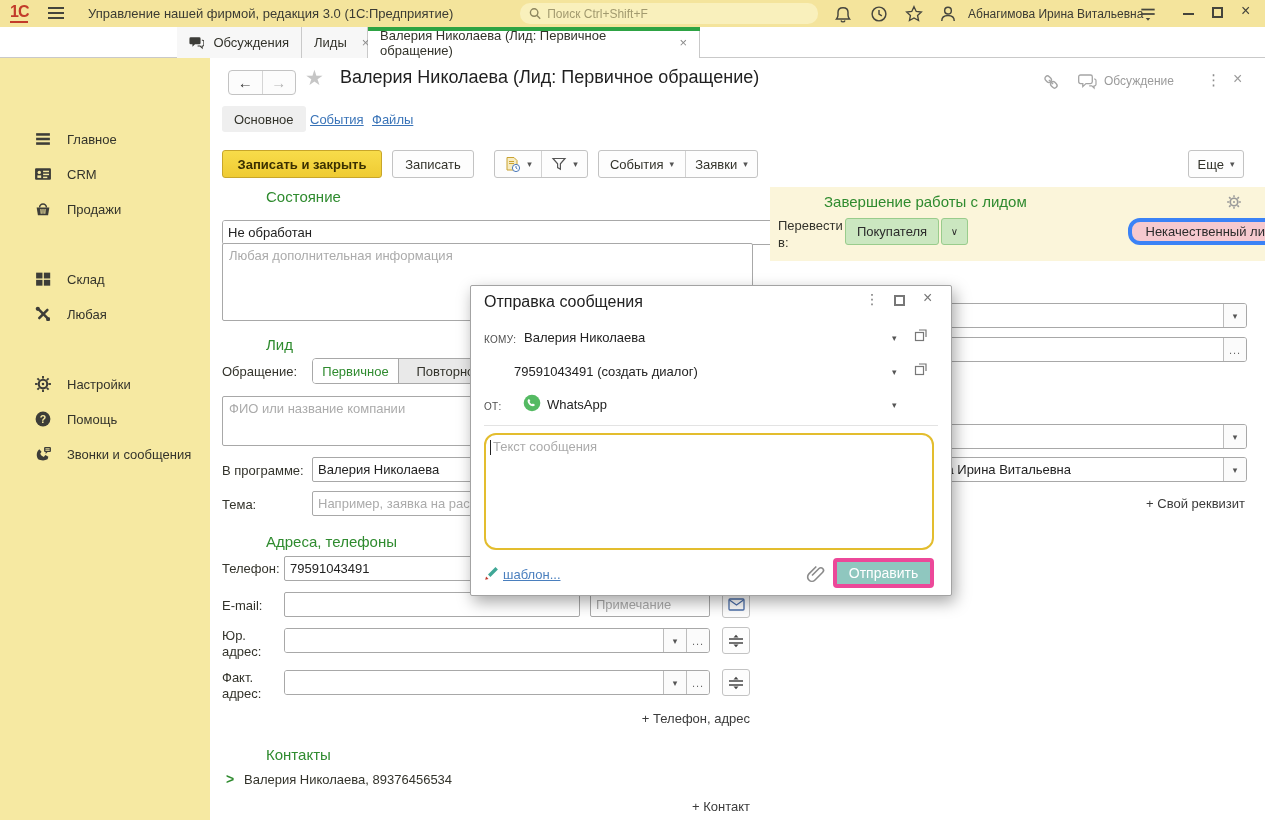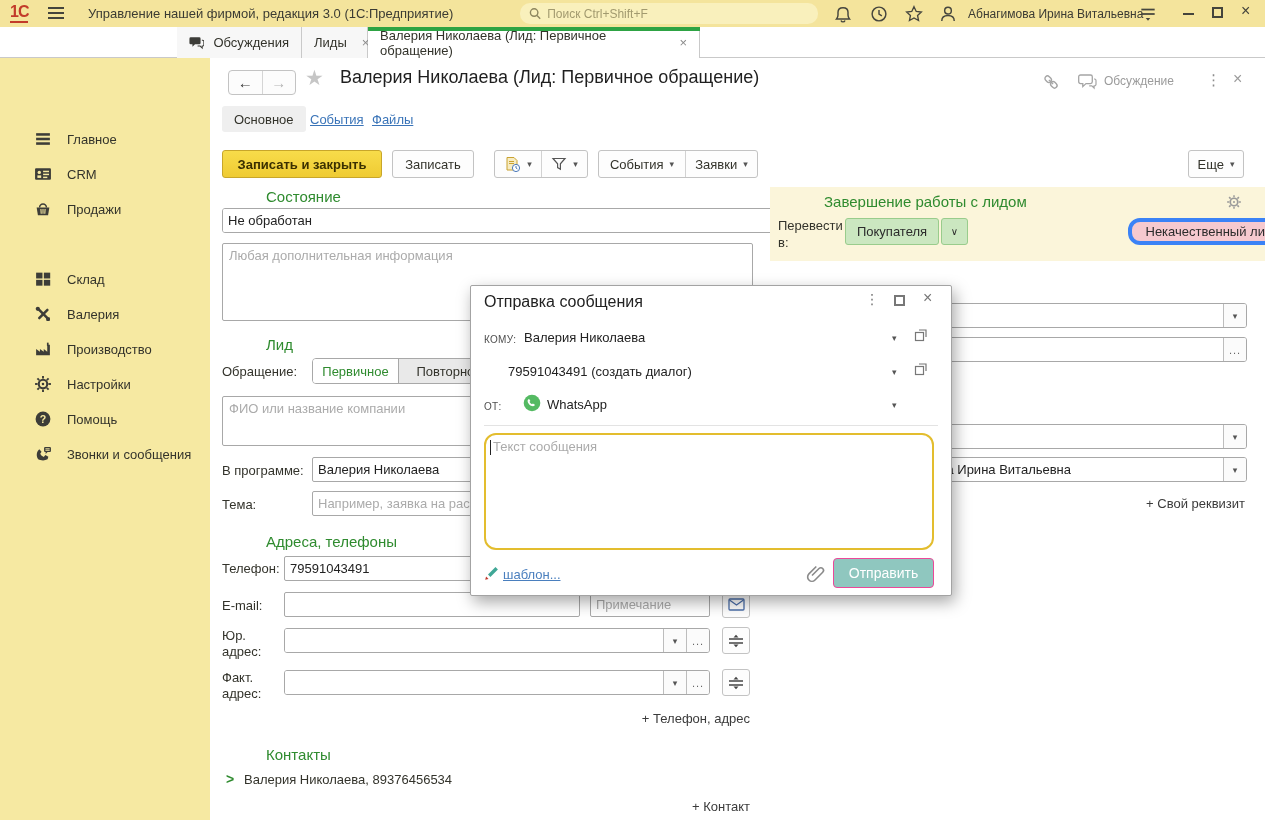--- a/index.html
+++ b/index.html
@@ -82,21 +82,21 @@
   .modal { position:absolute; left:470px; top:285px; width:482px; height:311px; background:#fff; border:1px solid #A3A3A3; border-radius:2px; box-shadow:3px 6px 16px rgba(0,0,0,.35); z-index:100; }
   .modal-title { position:absolute; left:13px; top:7px; font-size:16px; color:#222; }
   .m-ico { position:absolute; cursor:pointer; color:#777; }
   .m-lbl { position:absolute; font-size:10px; color:#4E4E4E; letter-spacing:.3px; }
   .m-val { position:absolute; font-size:13px; color:#222; cursor:default; }
   .m-dd { position:absolute; font-size:9px; color:#555; cursor:pointer; }
   .m-sep { position:absolute; left:13px; top:139px; width:454px; height:1px; background:#E3E3E3; }
   .msg-box { position:absolute; left:13px; top:147px; width:450px; height:117px; border:2px solid #E3BD2E; border-radius:12px; font-size:13px; padding:4px 7px; resize:none; color:#222; }
   .caret { position:absolute; left:19px; top:154px; width:1px; height:15px; background:#222; }
   .tmpl-link { position:absolute; left:32px; top:281px; font-size:13px; color:#4A7FBE; text-decoration:underline; cursor:pointer; }
-  .send-btn { position:absolute; left:362px; top:272px; width:101px; height:30px; background:#8FC7BF; border:1px solid #ec4899; border-radius:4px; color:#FFFFFF; font-size:14px; display:flex; align-items:center; justify-content:center; cursor:pointer; }
+  .send-btn { position:absolute; left:362px; top:272px; width:101px; height:30px; background:#8FC7BF; border:4px solid #ec4899; border-radius:4px; color:#FFFFFF; font-size:14px; display:flex; align-items:center; justify-content:center; cursor:pointer; }
 
   .contact-chev { position:absolute; left:226px; top:771px; color:#2F8B2F; font-size:14px; font-weight:bold; cursor:pointer; }
 </style>
 </head>
 <body>
 
 <div class="screen">
 
   <div class="titlebar">
     <span class="logo1c">1С</span>
@@ -197,28 +197,21 @@
         </svg>
       <span>Склад</span>
     </div>
     <div class="side-item" style="top:243px">
       <svg class="side-ico" viewBox="0 0 17 17">
           <rect x="7.6" y="2" width="2.4" height="13" rx="1" transform="rotate(45 8.8 8.5)" fill="#3D3D38"></rect>
           <rect x="7.6" y="2" width="2.4" height="13" rx="1" transform="rotate(-45 8.8 8.5)" fill="#3D3D38"></rect>
           <circle cx="3.6" cy="3.6" r="2" fill="#3D3D38"></circle>
           <rect x="11.5" y="11.5" width="3.6" height="3.6" rx="1" fill="#3D3D38"></rect>
         </svg>
-      <span>Валерия</span>
-    </div>
-    <div class="side-item" style="top:278px">
-      <svg class="side-ico" viewBox="0 0 17 17">
-          <path d="M2 14.5V8.5l3.6 2.6V8.5l3.6 2.6V8.5l3.3 2.6V4.5H15v10z" fill="#3D3D38"></path>
-          <rect x="12.2" y="2.5" width="1.6" height="3" fill="#3D3D38"></rect>
-        </svg>
-      <span>Производство</span>
+      <span>Любая</span>
     </div>
     <div class="side-item" style="top:313px">
       <svg class="side-ico" viewBox="0 0 17 17">
           <circle cx="8.5" cy="8.5" r="4" fill="none" stroke="#3D3D38" stroke-width="2"></circle>
           <circle cx="8.5" cy="8.5" r="1.2" fill="#3D3D38"></circle>
           <g stroke="#3D3D38" stroke-width="1.8">
             <line x1="8.5" y1="1" x2="8.5" y2="3.4"></line>
             <line x1="8.5" y1="13.6" x2="8.5" y2="16"></line>
             <line x1="1" y1="8.5" x2="3.4" y2="8.5"></line>
             <line x1="13.6" y1="8.5" x2="16" y2="8.5"></line>
@@ -304,21 +297,21 @@
       <span>Заявки</span>
       <span class="ddmark">▾</span>
     </span>
   </div>
   <button class="btn abs" style="left:1188px;top:150px;width:56px;height:28px">
     <span>Еще</span>
     <span class="ddmark">▾</span>
   </button>
 
   <h2 class="green-h" style="left:222px;top:188px;font-weight:normal">Состояние</h2>
-  <div class="fgroup" style="left:222px;top:208px;width:592px;height:25px">
+  <div class="fgroup" style="left:222px;top:220px;width:592px;height:25px">
     <input readonly="" value="Не обработан" style="">
     <span class="mini">▾</span>
   </div>
   <textarea class="fld" style="left: 222px; top: 243px; width: 531px; height: 78px;" placeholder="Любая дополнительная информация"></textarea>
 
   <h2 class="green-h" style="left:222px;top:336px;font-weight:normal">Лид</h2>
   <span class="lbl" style="left:222px;top:364px">Обращение:</span>
   <div class="toggle">
     <span class="opt on">Первичное</span>
     <span class="opt off">Повторное</span>
@@ -427,21 +420,21 @@
     <span class="m-ico" style="left:452px;top:3px;font-size:16px">×</span>
 
     <span class="m-lbl" style="left:13px;top:48px">КОМУ:</span>
     <span class="m-val" style="left:53px;top:44px">Валерия Николаева</span>
     <span class="m-dd" style="left:421px;top:47px">▾</span>
     <svg class="abs" style="left:443px;top:42px;cursor:pointer" width="14" height="14" viewBox="0 0 14 14">
         <rect x="1.5" y="4.5" width="8" height="8" fill="#fff" stroke="#777" stroke-width="1.2"></rect>
         <path d="M5 2h7v7" fill="none" stroke="#777" stroke-width="1.2"></path>
       </svg>
 
-    <span class="m-val" style="left:37px;top:78px">79591043491 (создать диалог)</span>
+    <span class="m-val" style="left:43px;top:78px">79591043491 (создать диалог)</span>
     <span class="m-dd" style="left:421px;top:81px">▾</span>
     <svg class="abs" style="left:443px;top:76px;cursor:pointer" width="14" height="14" viewBox="0 0 14 14">
         <rect x="1.5" y="4.5" width="8" height="8" fill="#fff" stroke="#777" stroke-width="1.2"></rect>
         <path d="M5 2h7v7" fill="none" stroke="#777" stroke-width="1.2"></path>
       </svg>
 
     <span class="m-lbl" style="left:13px;top:115px">ОТ:</span>
     <svg class="abs" style="left:52px;top:108px" width="18" height="18" viewBox="0 0 18 18">
         <circle cx="9" cy="9" r="8.3" fill="#55BA63"></circle>
         <path d="M6.1 4.9c-.6.1-1.5.8-1.5 1.9 0 2.6 2.7 5.4 5.4 5.4 1.1 0 1.8-.9 1.9-1.5l-2-1.3-.9.9c-1.1-.5-2-1.4-2.5-2.5l.9-.9z" fill="#fff"></path>

